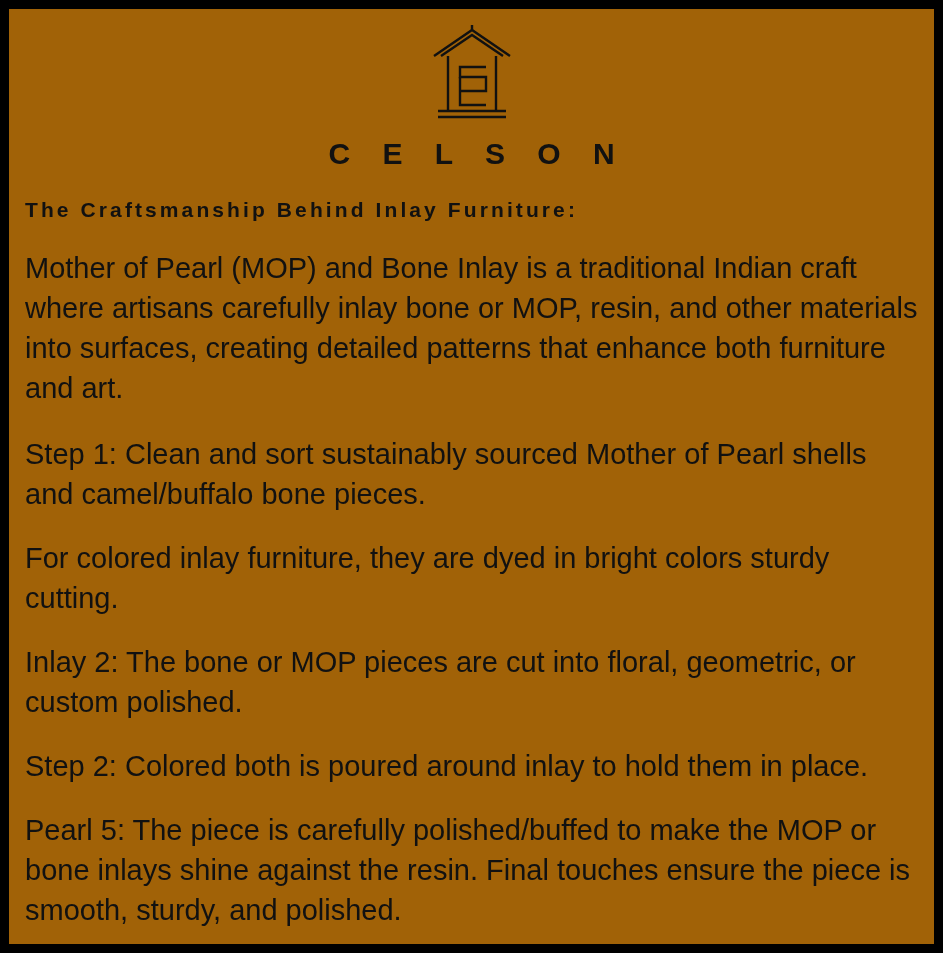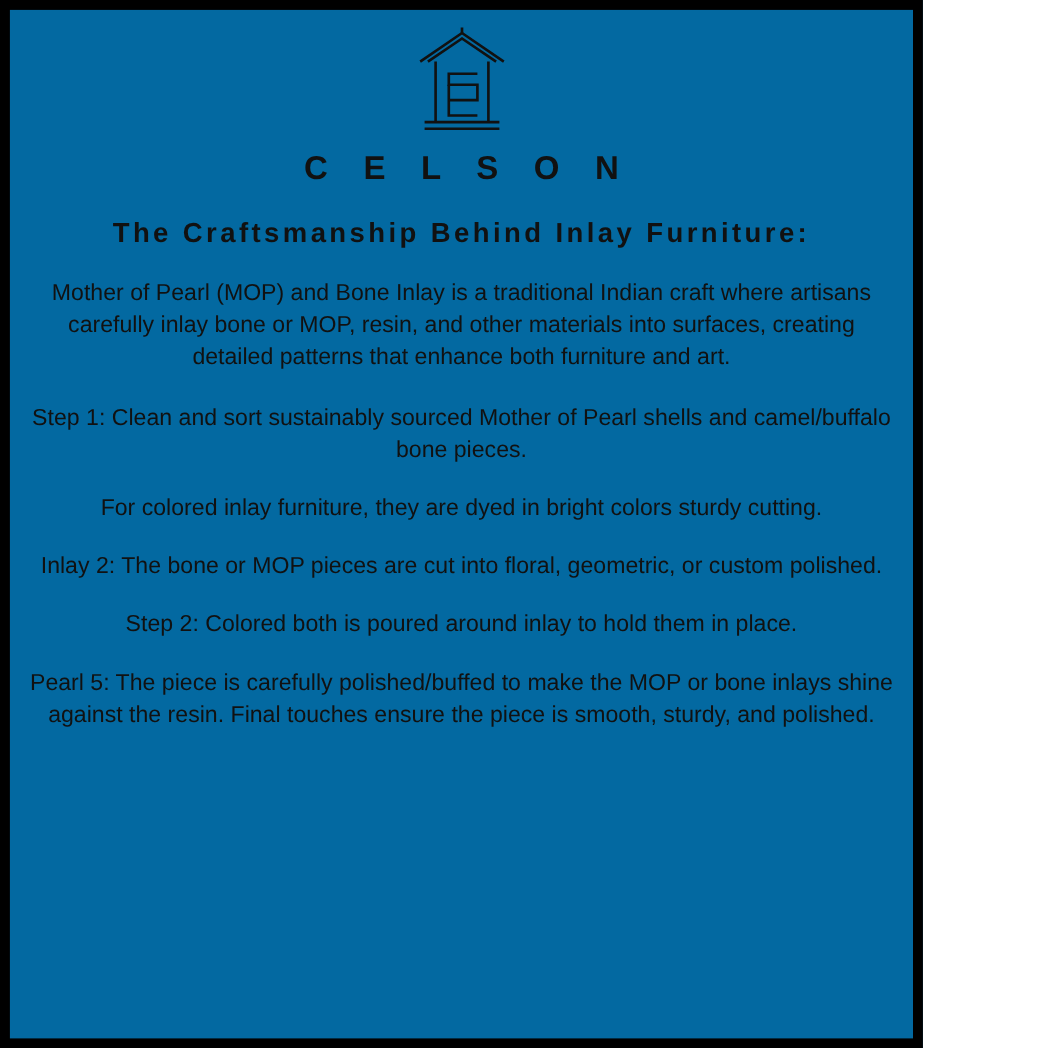--- a/index.html
+++ b/index.html
@@ -5,28 +5,27 @@
   html, body {
     margin: 0;
     padding: 0;
     background: #ffffff;
   }
   body {
     font-family: "Liberation Sans", sans-serif;
     color: #111111;
   }
   .page {
-    width: 839px;
+    width: 943px;
     height: 953px;
     box-sizing: border-box;
-    background: #0369a1;
+    background: #a16207;
     border: 9px solid #000000;
     position: relative;
     overflow: hidden;
-    text-align: center;
   }
   .inner {
     box-sizing: border-box;
     width: 100%;
     height: 100%;
     padding: 12px 16px 10px 16px;
     display: flex;
     flex-direction: column;
   }
   .logo-block {
@@ -44,29 +43,29 @@
     margin-top: 14px;
     font-size: 30px;
     font-weight: 700;
     letter-spacing: 12px;
     text-indent: 12px;
     color: #111111;
     font-family: "Liberation Sans", sans-serif;
   }
   .doc-title {
     margin-top: 26px;
-    font-size: 25px;
+    font-size: 21px;
     font-weight: 700;
     letter-spacing: 3.1px;
     color: #111111;
     line-height: 1.2;
   }
   .body-text {
     margin-top: 26px;
-    font-size: 21px;
+    font-size: 29px;
     line-height: 1.38;
     color: #111111;
   }
   .para {
     margin: 0 0 24px 0;
   }
   .para:last-child {
     margin-bottom: 0;
   }
   .para.intro {

